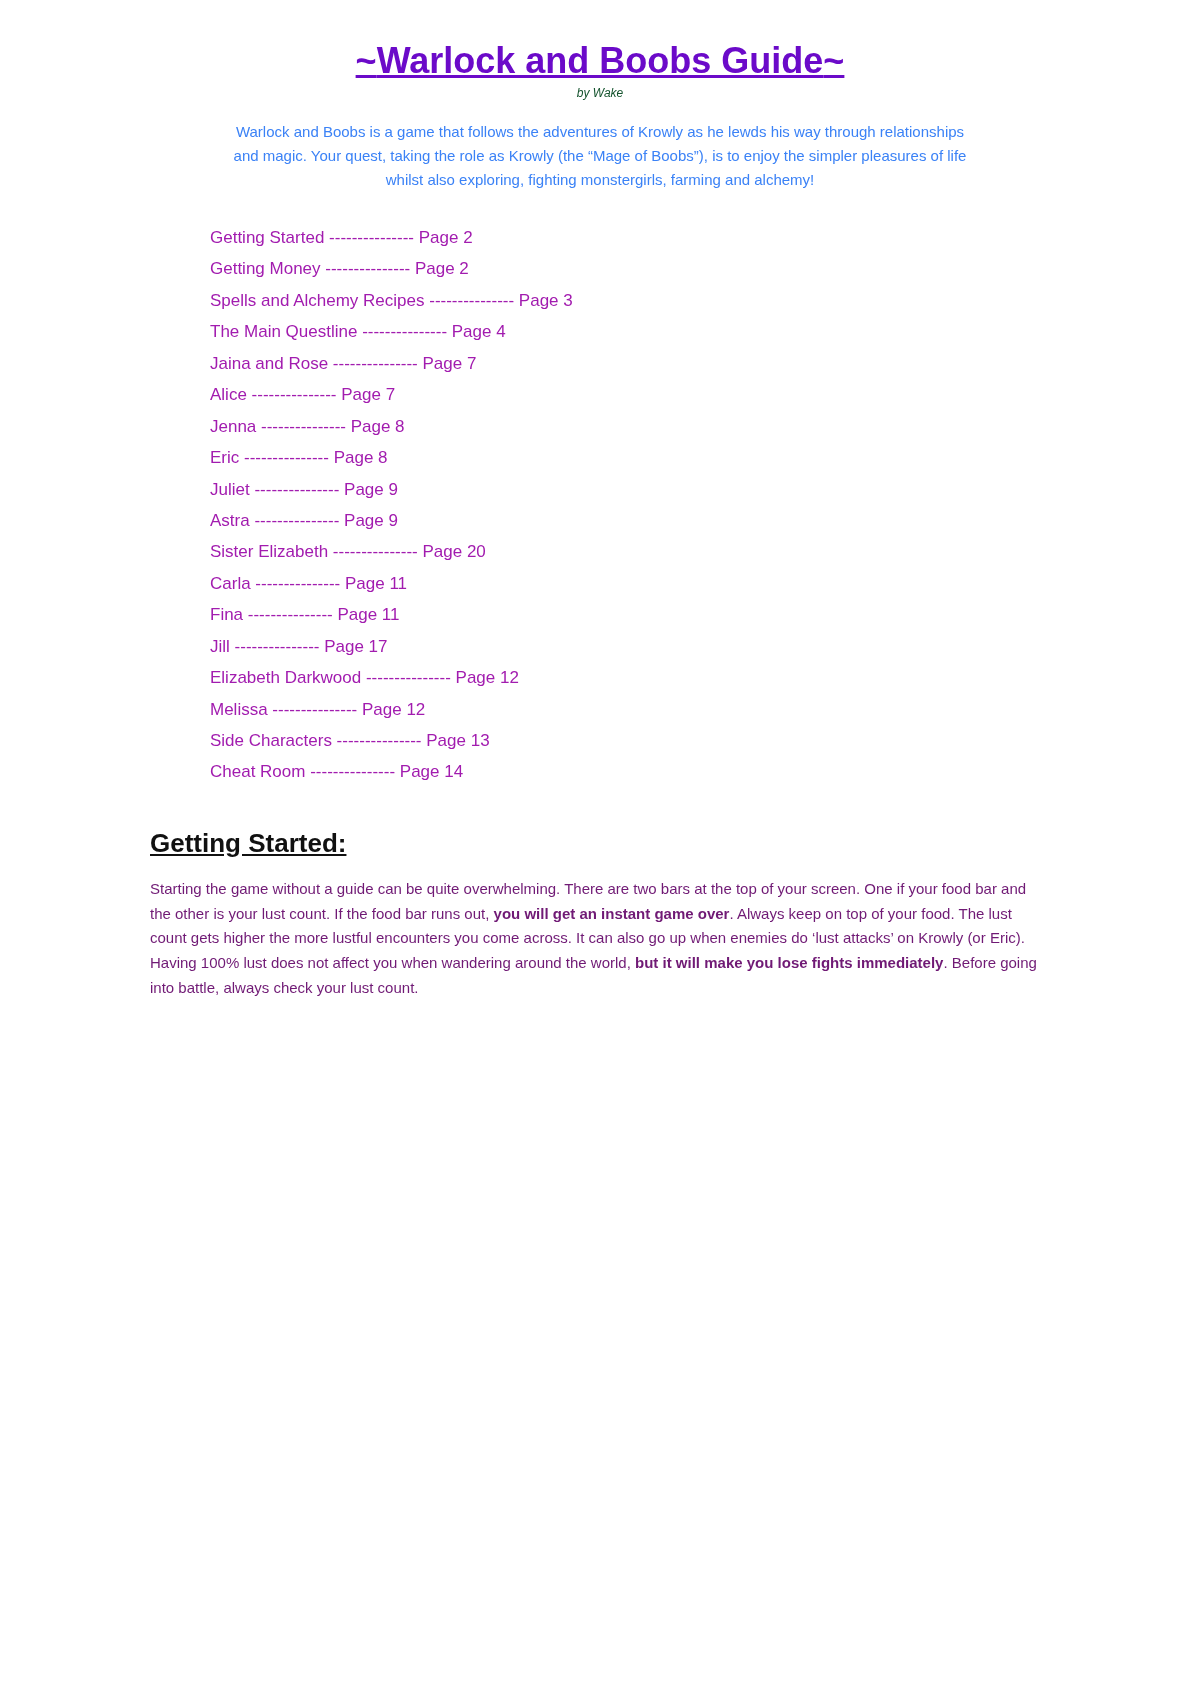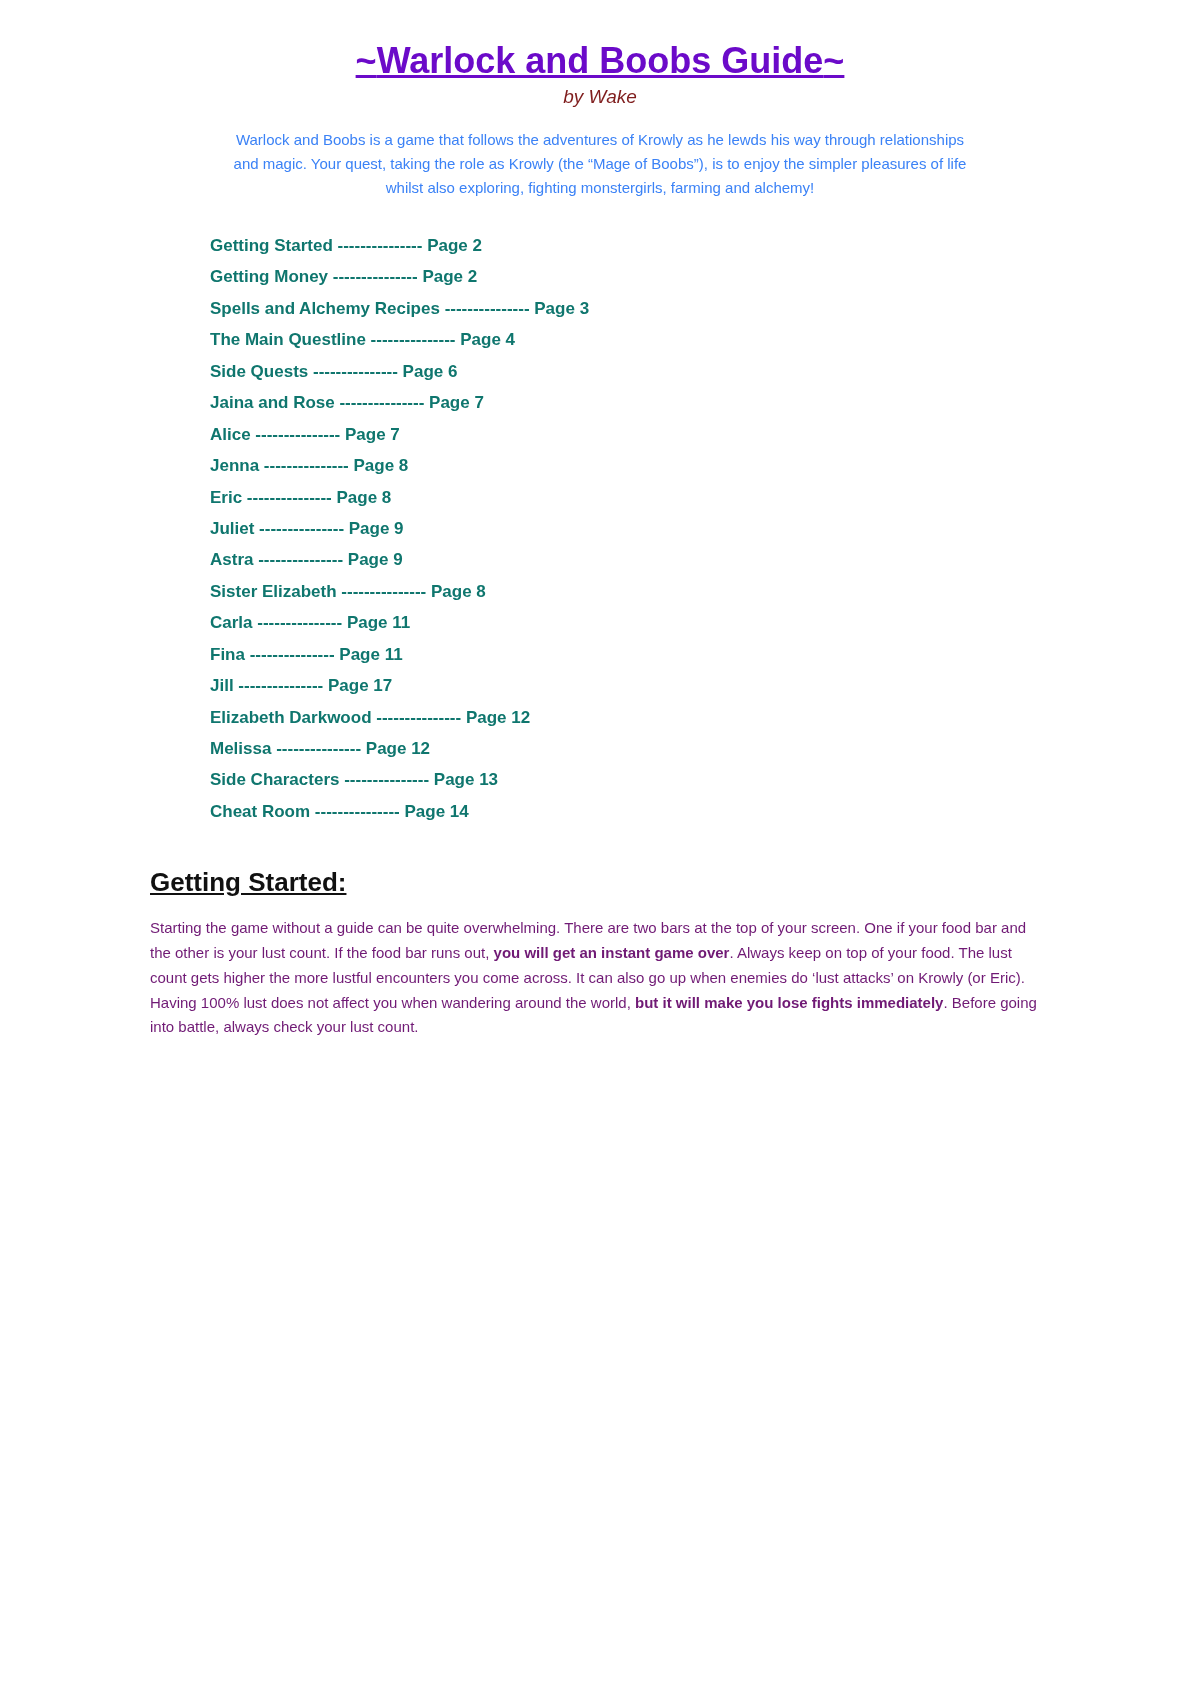--- a/index.html
+++ b/index.html
@@ -34,43 +34,43 @@
       text-decoration: underline;
     }
 
     .main-title .tilde {
       text-decoration: none;
       color: #6b0ac9;
     }
 
     .subtitle {
       font-style: italic;
-      color: #7f1d1d;
-      font-size: 19px;
+      color: #14532d;
+      font-size: 12px;
       margin-top: 4px;
     }
 
     .description {
       text-align: center;
       font-size: 15px;
       line-height: 1.6;
       margin: 20px auto;
       max-width: 750px;
       color: #3b82f6;
     }
 
     .toc {
       margin: 30px 0 20px 60px;
     }
 
     .toc-item {
       font-size: 17px;
-      font-weight: bold;
+      font-weight: normal;
       line-height: 1.85;
-      color: #0f766e;
+      color: #a21caf;
     }
 
     .section-heading {
       font-size: 26px;
       font-weight: bold;
       text-decoration: underline;
       margin: 40px 0 18px 0;
       color: #111;
     }
 
@@ -100,28 +100,27 @@
   <div class="description">
     <p>Warlock and Boobs is a game that follows the adventures of Krowly as he lewds his way through relationships and magic. Your quest, taking the role as Krowly (the “Mage of Boobs”), is to enjoy the simpler pleasures of life whilst also exploring, fighting monstergirls, farming and alchemy!</p>
   </div>
 
   <div class="toc">
 
   <div class="toc-item">Getting Started --------------- Page 2</div>
       <div class="toc-item">Getting Money --------------- Page 2</div>
       <div class="toc-item">Spells and Alchemy Recipes --------------- Page 3</div>
       <div class="toc-item">The Main Questline --------------- Page 4</div>
-      <div class="toc-item">Side Quests --------------- Page 6</div>
       <div class="toc-item">Jaina and Rose --------------- Page 7</div>
       <div class="toc-item">Alice --------------- Page 7</div>
       <div class="toc-item">Jenna --------------- Page 8</div>
       <div class="toc-item">Eric --------------- Page 8</div>
       <div class="toc-item">Juliet --------------- Page 9</div>
       <div class="toc-item">Astra --------------- Page 9</div>
-      <div class="toc-item">Sister Elizabeth --------------- Page 8</div>
+      <div class="toc-item">Sister Elizabeth --------------- Page 20</div>
       <div class="toc-item">Carla --------------- Page 11</div>
       <div class="toc-item">Fina --------------- Page 11</div>
       <div class="toc-item">Jill --------------- Page 17</div>
       <div class="toc-item">Elizabeth Darkwood --------------- Page 12</div>
       <div class="toc-item">Melissa --------------- Page 12</div>
       <div class="toc-item">Side Characters --------------- Page 13</div>
       <div class="toc-item">Cheat Room --------------- Page 14</div>
     </div>
 
   <div>

